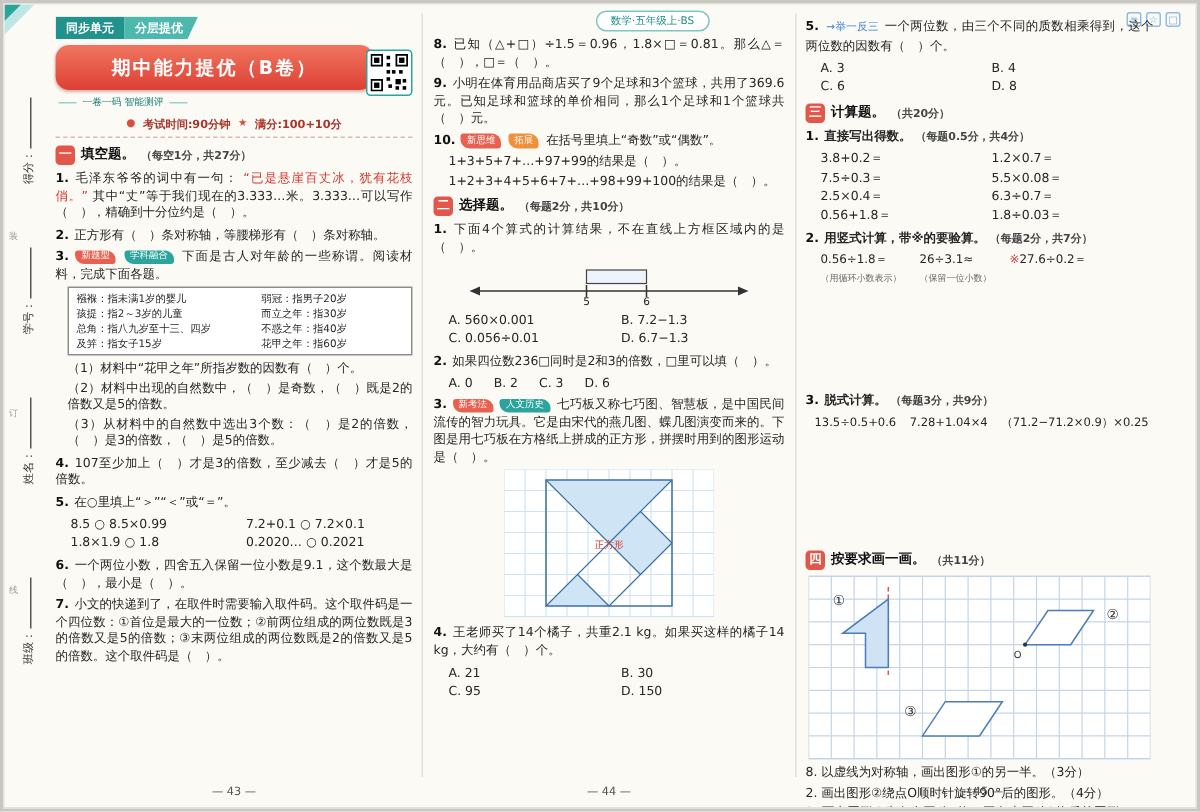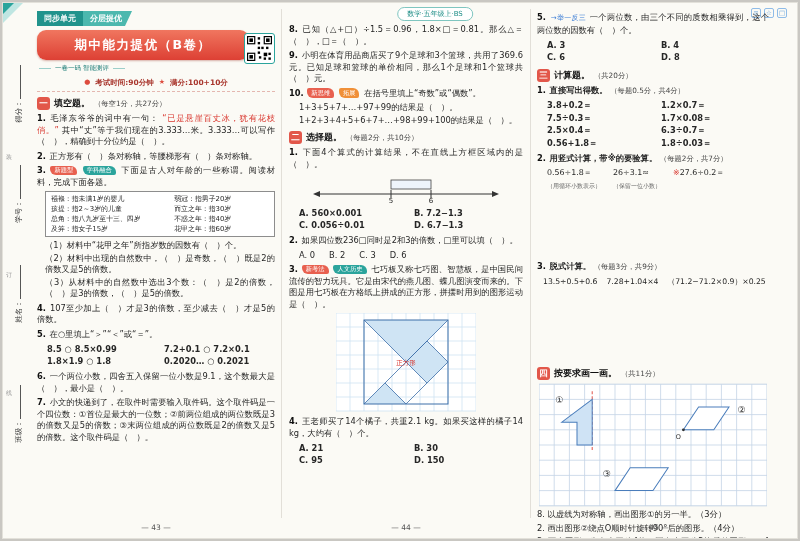--- a/index.html
+++ b/index.html
@@ -39,39 +39,39 @@
   .qr { position:absolute; right:0; top:3px; width:31px; height:31px; background:#fff; border:1px solid #2ba49c; border-radius:3px; padding:2px; }
   .sub-row { display:flex; align-items:center; gap:4px; font-size:6.5px; color:#1d7d78; margin:3px 0 1px 2px; }
   .sdash { width:12px; height:1px; background:#9ccfca; }
   .exam { display:flex; align-items:center; justify-content:center; gap:5px; color:#a8352c; font-size:7.5px; font-weight:bold; margin:2px 0 3px 0; border-bottom:1px dashed #e4b7b0; padding-bottom:3px; }
   .ic { font-size:7px; color:#dd4c3e; line-height:8px; }
 
   
   .sec { display:flex; align-items:center; gap:4px; margin:5px 0 3px 0; }
   .sec-badge { min-width:13px; height:13px; background:#e2574a; color:#fff; border-radius:3px; display:flex; align-items:center; justify-content:center; font-size:8.5px; font-weight:bold; }
   .sec-title { font-weight:bold; font-size:9px; color:#111; }
-  .sec-note { font-size:7.3px; color:#444; }
+  .sec-note { font-size:7.3px; color:#444;font-weight:bold; }
 
   .q { margin:3px 0; }
   .qno { font-weight:bold; color:#111; margin-right:1px; }
   .subq { margin:1px 0 1px 8px; }
   .red-t { color:#d9362e; }
   .tag-blue { color:#3f7fd6; font-size:7px; margin:0 1px; }
 
   .bdg { display:inline-block; font-size:6.3px; color:#fff; padding:0.5px 4px; border-radius:2px 6px 2px 6px; margin-right:2px; line-height:8.5px; vertical-align:1px; }
   .bdg.red { background:#e8604f; }
   .bdg.teal { background:#2ba49c; }
   .bdg.orange { background:#f09038; }
 
   .mat { border:1px solid #8d8d8d; padding:2px 5px; margin:2px 0 3px 8px; font-size:6.9px; line-height:10px; background:#fff; }
   .mat-row { display:flex; }
   .mat-l { flex:1.3; }
   .mat-r { flex:1; }
 
-  .grid2 { display:grid; grid-template-columns:1fr 1fr; column-gap:6px; margin:1px 0 2px 10px;font-weight:bold; }
+  .grid2 { display:grid; grid-template-columns:1fr 1fr; column-gap:6px; margin:1px 0 2px 10px; }
   .grid2 span { margin:0.5px 0; }
   .optrow { display:flex; gap:14px; margin:1px 0 2px 10px; }
   .lines p { margin:1px 0 1px 10px; }
 
   .dia { display:block; margin:2px auto; }
 
   .vrow { display:flex; gap:12px; margin:2px 0 70px 10px; }
   .vitem { font-size:7.9px; }
   .vstar { color:#d9362e; }
   .vnote { display:block; font-size:6px; color:#666; margin-top:1px; }
@@ -371,21 +371,21 @@
     <p class="q">
       <span class="qno">1.</span>
       <span style="font-weight:bold">直接写出得数。</span>
       <span class="sec-note">（每题0.5分，共4分）</span>
     </p>
     <div class="grid2">
 
     <span>3.8+0.2＝</span>
         <span>1.2×0.7＝</span>
         <span>7.5÷0.3＝</span>
-        <span>1.7×0.08＝</span>
+        <span>5.5×0.08＝</span>
         <span>2.5×0.4＝</span>
         <span>6.3÷0.7＝</span>
         <span>0.56+1.8＝</span>
         <span>1.8÷0.03＝</span>
       </div>
 
     <p class="q">
       <span class="qno">2.</span>
       <span style="font-weight:bold">用竖式计算，带※的要验算。</span>
       <span class="sec-note">（每题2分，共7分）</span>

